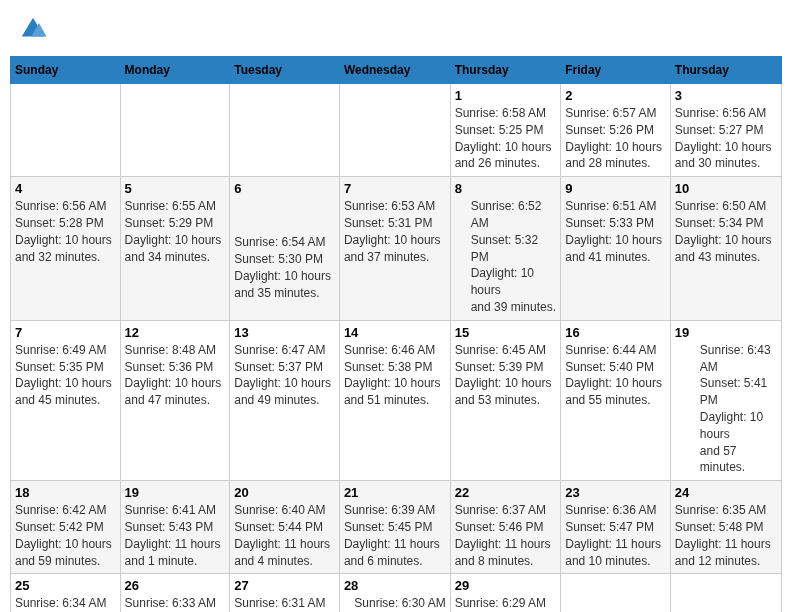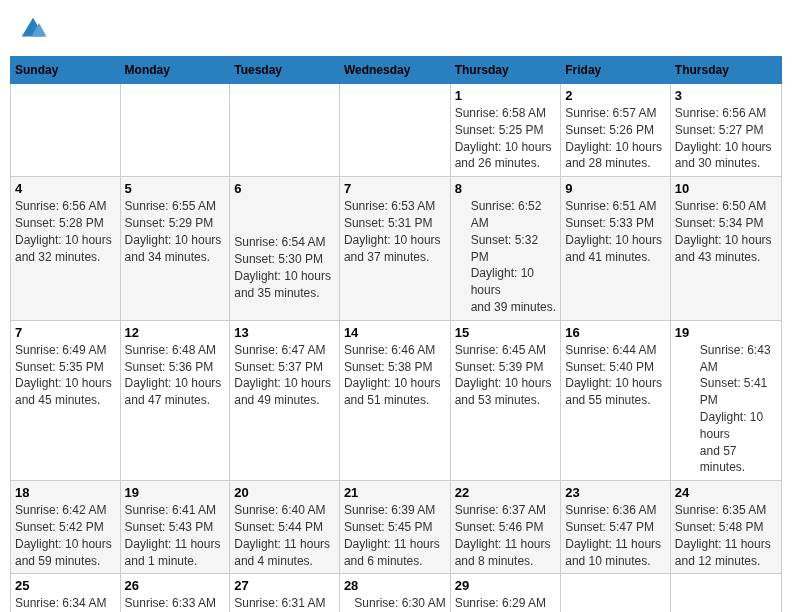--- a/index.html
+++ b/index.html
@@ -208,21 +208,21 @@
       <tr>
         <td>
           <span class="day-number">7</span>
           <div class="day-info" style="white-space: pre-line;">Sunrise: 6:49 AM
 Sunset: 5:35 PM
 Daylight: 10 hours
 and 45 minutes.</div>
         </td>
         <td>
           <span class="day-number">12</span>
-          <div class="day-info" style="white-space: pre-line;">Sunrise: 6:48 AM
+          <div class="day-info" style="white-space: pre-line;">Sunrise: 8:48 AM
 Sunset: 5:36 PM
 Daylight: 10 hours
 and 47 minutes.</div>
         </td>
         <td>
           <span class="day-number">13</span>
           <div class="day-info" style="white-space: pre-line;">Sunrise: 6:47 AM
 Sunset: 5:37 PM
 Daylight: 10 hours
 and 49 minutes.</div>

